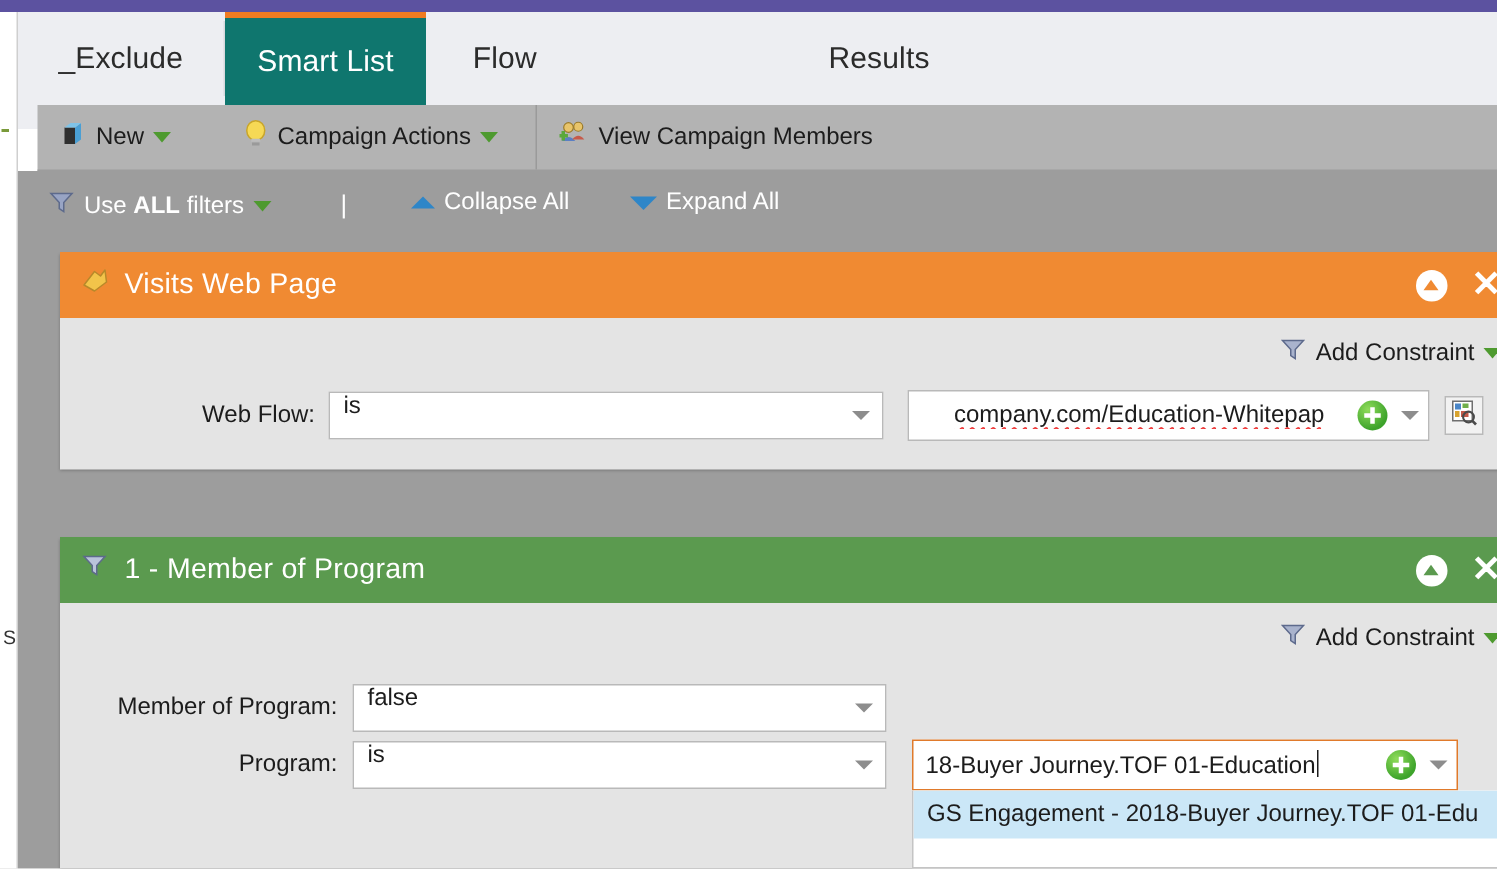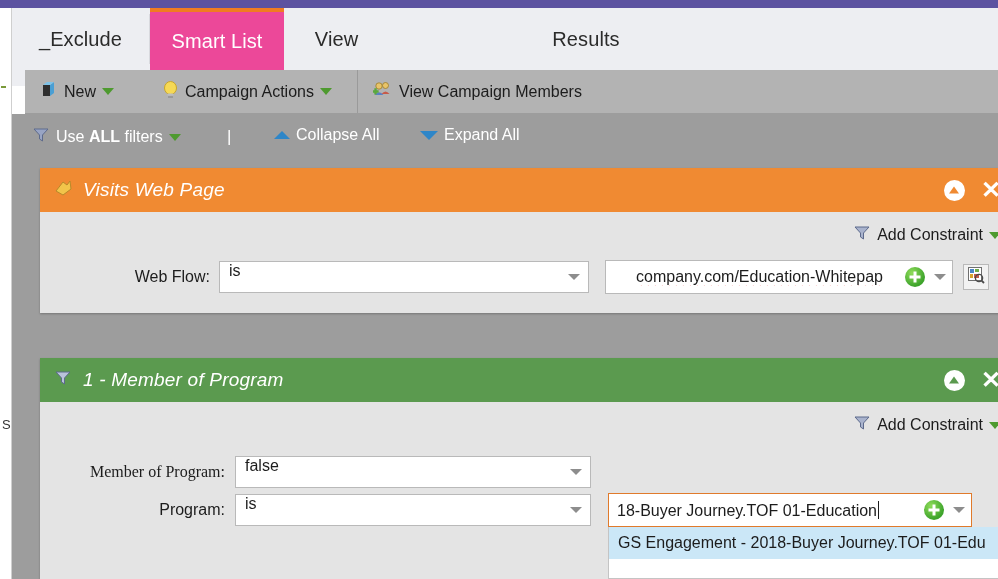--- a/index.html
+++ b/index.html
@@ -67,21 +67,21 @@
     display: flex;
     align-items: center;
     justify-content: center;
     font-size: 20px;
     color: #2b2b2b;
     letter-spacing: .1px;
     cursor: pointer;
     background: #edeef2;
   }
   .tab.active {
-    background: #ec4899;
+    background: #0f766e;
     color: #ffffff;
     border-top: 4px solid #f07c21;
   }
   .tab-sep {
     position: absolute;
     top: 6px;
     width: 1px; height: 50px;
     background: #d8d9de;
   }
 
@@ -182,21 +182,20 @@
     padding-left: 14px;
     color: #ffffff;
     font-size: 19px;
     box-sizing: border-box;
   }
   .card-head.orange { background: #f08a32; }
   .card-head.green  { background: #5b9a4f; }
   .card-head-title {
     margin-left: 10px;
     letter-spacing: .2px;
-    font-style: italic;
   }
   .head-actions {
     position: absolute;
     right: 14px; top: 0;
     height: 44px;
     display: flex;
     align-items: center;
     gap: 16px;
   }
   .icon-circ-up {
@@ -377,21 +376,21 @@
 
   <div class="tabbar">
     <div class="tab" style="left:0px; width:137px;">
       <span>_Exclude</span>
     </div>
     <div class="tab-sep" style="left:137px;"></div>
     <div class="tab active" style="left:138px; width:134px;">
       <span>Smart List</span>
     </div>
     <div class="tab" style="left:272px; width:105px;">
-      <span>View</span>
+      <span>Flow</span>
     </div>
     <div class="tab" style="left:515px; width:118px;">
       <span>Results</span>
     </div>
   </div>
 
   <div class="toolbar">
 
     <div class="tb-item" style="left:16px;">
       <span class="ico">
@@ -531,21 +530,21 @@
           <span class="ico">
             <svg width="18" height="18" viewBox="0 0 18 18">
               <path d="M2 3 L16 3 L10.5 9 L10.5 15 L7.5 13 L7.5 9 Z" fill="#a9b3cd" stroke="#5d6a8c" stroke-width="1"></path>
             </svg>
           </span>
           <span>Add Constraint</span>
           <span class="caret-green"></span>
         </div>
 
         <div class="form-row" style="left:0px; top:54px; width:975px;">
-          <div class="field-label" style="width:185px;font-family:Liberation Serif, serif;">Member of Program:</div>
+          <div class="field-label" style="width:185px;">Member of Program:</div>
           <div class="select-box" style="width:356px; margin-left:10px;">
             <span>false</span>
             <span class="arrow"></span>
           </div>
         </div>
 
         <div class="form-row" style="left:0px; top:91px; width:975px;">
           <div class="field-label" style="width:185px;">Program:</div>
           <div class="select-box" style="width:356px; margin-left:10px;">
             <span>is</span>

